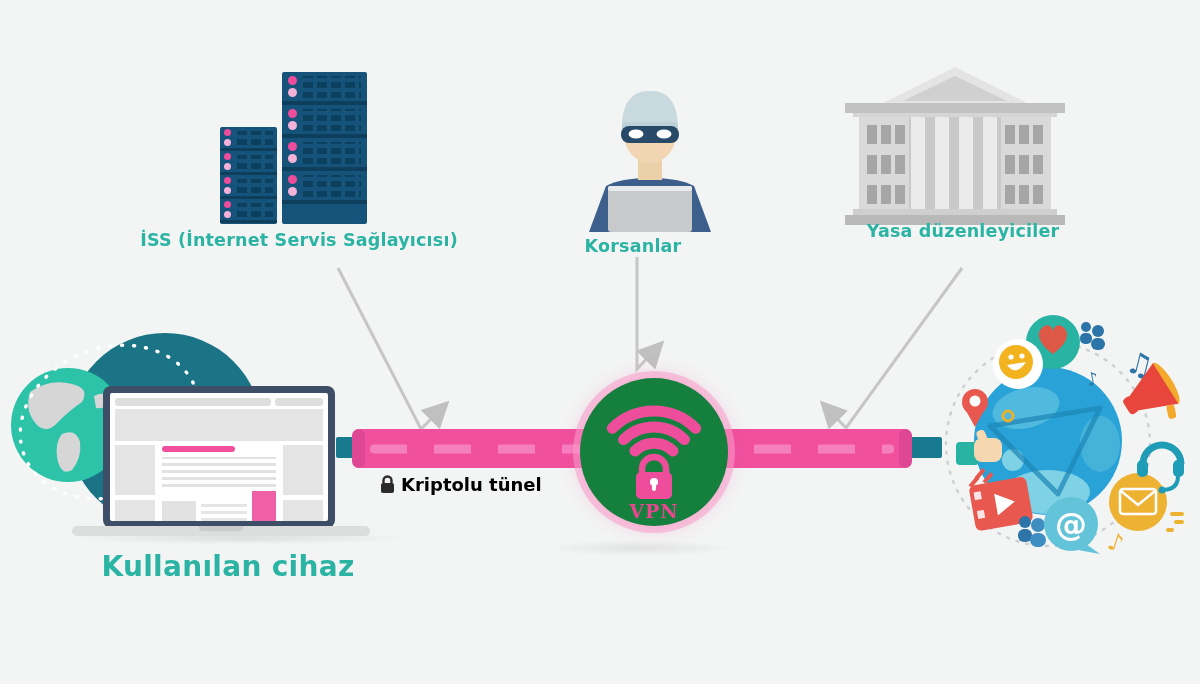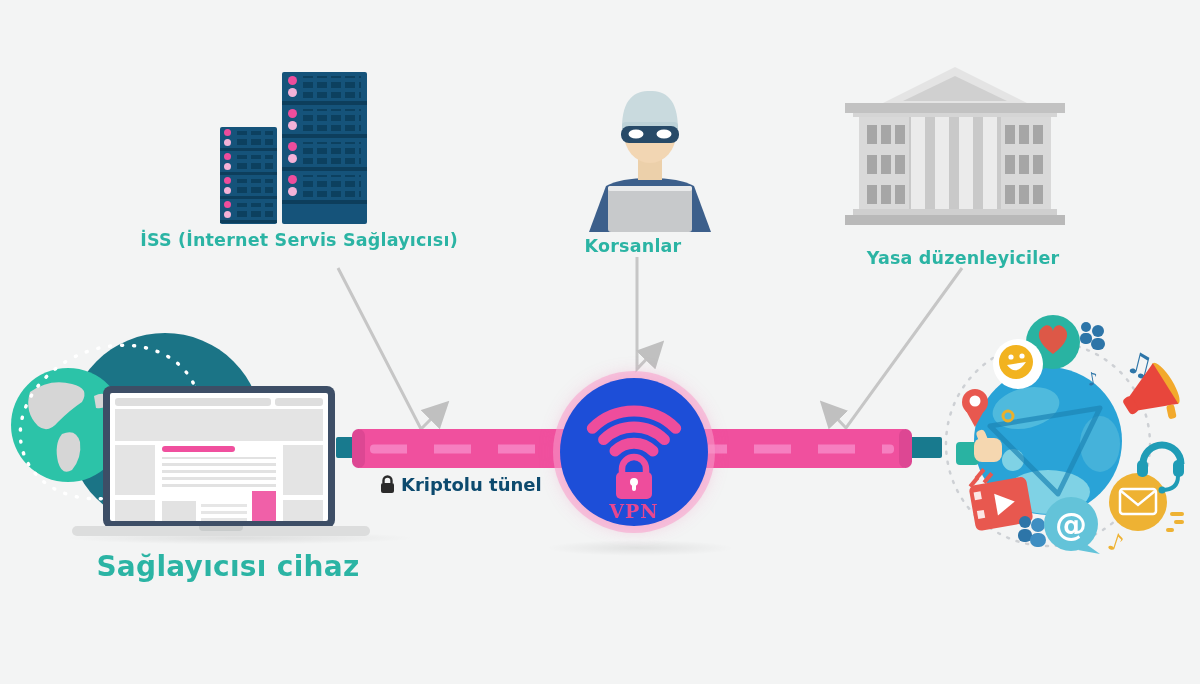--- a/index.html
+++ b/index.html
@@ -54,25 +54,25 @@
   
   .stub{position:absolute;top:437px;height:21px;background:var(--stub);border-radius:2px;}
   .tube{position:absolute;left:352px;top:429px;width:560px;height:39px;border-radius:9px;background:var(--pink);}
   .tube::before,.tube::after{content:"";position:absolute;top:0;width:13px;height:100%;
     background:#dd4793;border-radius:9px;}
   .tube::before{left:0}.tube::after{right:0}
   .dashes{position:absolute;left:18px;right:18px;top:50%;height:9px;transform:translateY(-50%);
     background:repeating-linear-gradient(90deg,var(--pinkdash) 0 37px,transparent 37px 64px);border-radius:4px;}
   .vpn-shadow{position:absolute;left:545px;top:540px;width:190px;height:16px;
     background:radial-gradient(ellipse at center,rgba(0,0,0,.08),transparent 70%);}
-  .vpn-circle{position:absolute;left:560px;top:378px;width:148px;height:148px;border-radius:50%;background:#1d4ed8;
+  .vpn-circle{position:absolute;left:580px;top:378px;width:148px;height:148px;border-radius:50%;background:#15803d;
     box-shadow:0 0 0 7px rgba(247,157,203,.55),0 0 20px rgba(240,80,158,.35);}
   
   .tunnel-label{position:absolute;left:380px;top:474px;display:flex;align-items:center;gap:6px;
-    color:#0c4a6e;font-weight:bold;font-size:18px;}
+    color:#000000;font-weight:bold;font-size:18px;}
 </style>
 </head>
 <body>
 
 <div id="canvas">
 
   <svg class="abs" style="left:0;top:0" width="1200" height="684">
     <defs>
       <marker id="ah" markerWidth="9" markerHeight="9" refX="6" refY="4.5" orient="auto">
         <path d="M0,0 L9,4.5 L0,9 Z" fill="#c0c0c0"></path>
@@ -192,21 +192,21 @@
     </g>
     <g fill="#ebebeb">
       <rect x="66" y="54" width="14" height="92"></rect>
         <rect x="90" y="54" width="14" height="92"></rect>
       <rect x="114" y="54" width="14" height="92"></rect>
         <rect x="138" y="54" width="14" height="92"></rect>
     </g>
     <rect x="8" y="146" width="204" height="6" fill="#cfcfcf"></rect>
     <rect x="0" y="152" width="220" height="10" fill="#b9b9b9"></rect>
   </svg>
-  <div class="node-label" style="left:963px;top:248px;">Yasa düzenleyiciler</div>
+  <div class="node-label" style="left:963px;top:221px;">Yasa düzenleyiciler</div>
 
   <svg class="abs" style="left:10px;top:330px" width="290" height="215" viewBox="0 0 290 215">
     <circle cx="155" cy="100" r="97" fill="#1b7486"></circle>
     <circle cx="58" cy="95" r="57" fill="#2cc3a8"></circle>
     <path d="M20,62 Q40,48 62,54 Q80,58 72,72 Q60,80 48,92 Q38,104 28,96 Q14,82 20,62 Z" fill="#d6d6d6"></path>
     <path d="M52,104 Q66,98 70,112 Q72,128 62,140 Q52,146 48,132 Q44,114 52,104 Z" fill="#d6d6d6"></path>
     <path d="M84,66 Q96,60 100,70 Q96,80 86,78 Z" fill="#d6d6d6"></path>
     <ellipse cx="100" cy="92" rx="92" ry="74" fill="none" stroke="#fff" stroke-width="3.5" stroke-dasharray="1 11" stroke-linecap="round" transform="rotate(-22 100 92)"></ellipse>
   </svg>
 
@@ -233,21 +233,21 @@
           </div>
         </div>
         <div class="colside">
             <span class="blk" style="height:50px"></span>
             <span class="blk" style="height:38px"></span>
           </div>
       </div>
     </div>
   </div>
   <div class="lap-base"></div>
-  <div class="big-label" style="left:228px;top:550px;">Sağlayıcısı cihaz</div>
+  <div class="big-label" style="left:228px;top:550px;">Kullanılan cihaz</div>
 
   <div class="stub" style="left:336px;width:30px;"></div>
   <div class="stub" style="left:902px;width:40px;"></div>
   <div class="tube">
     <div class="dashes"></div>
   </div>
 
   <div class="tunnel-label">
     <svg width="15" height="19" viewBox="0 0 15 19">
       <path d="M3.5,8 V5.5 a4,4 0 0 1 8,0 V8" fill="none" stroke="#2b2b2b" stroke-width="2.4"></path>

